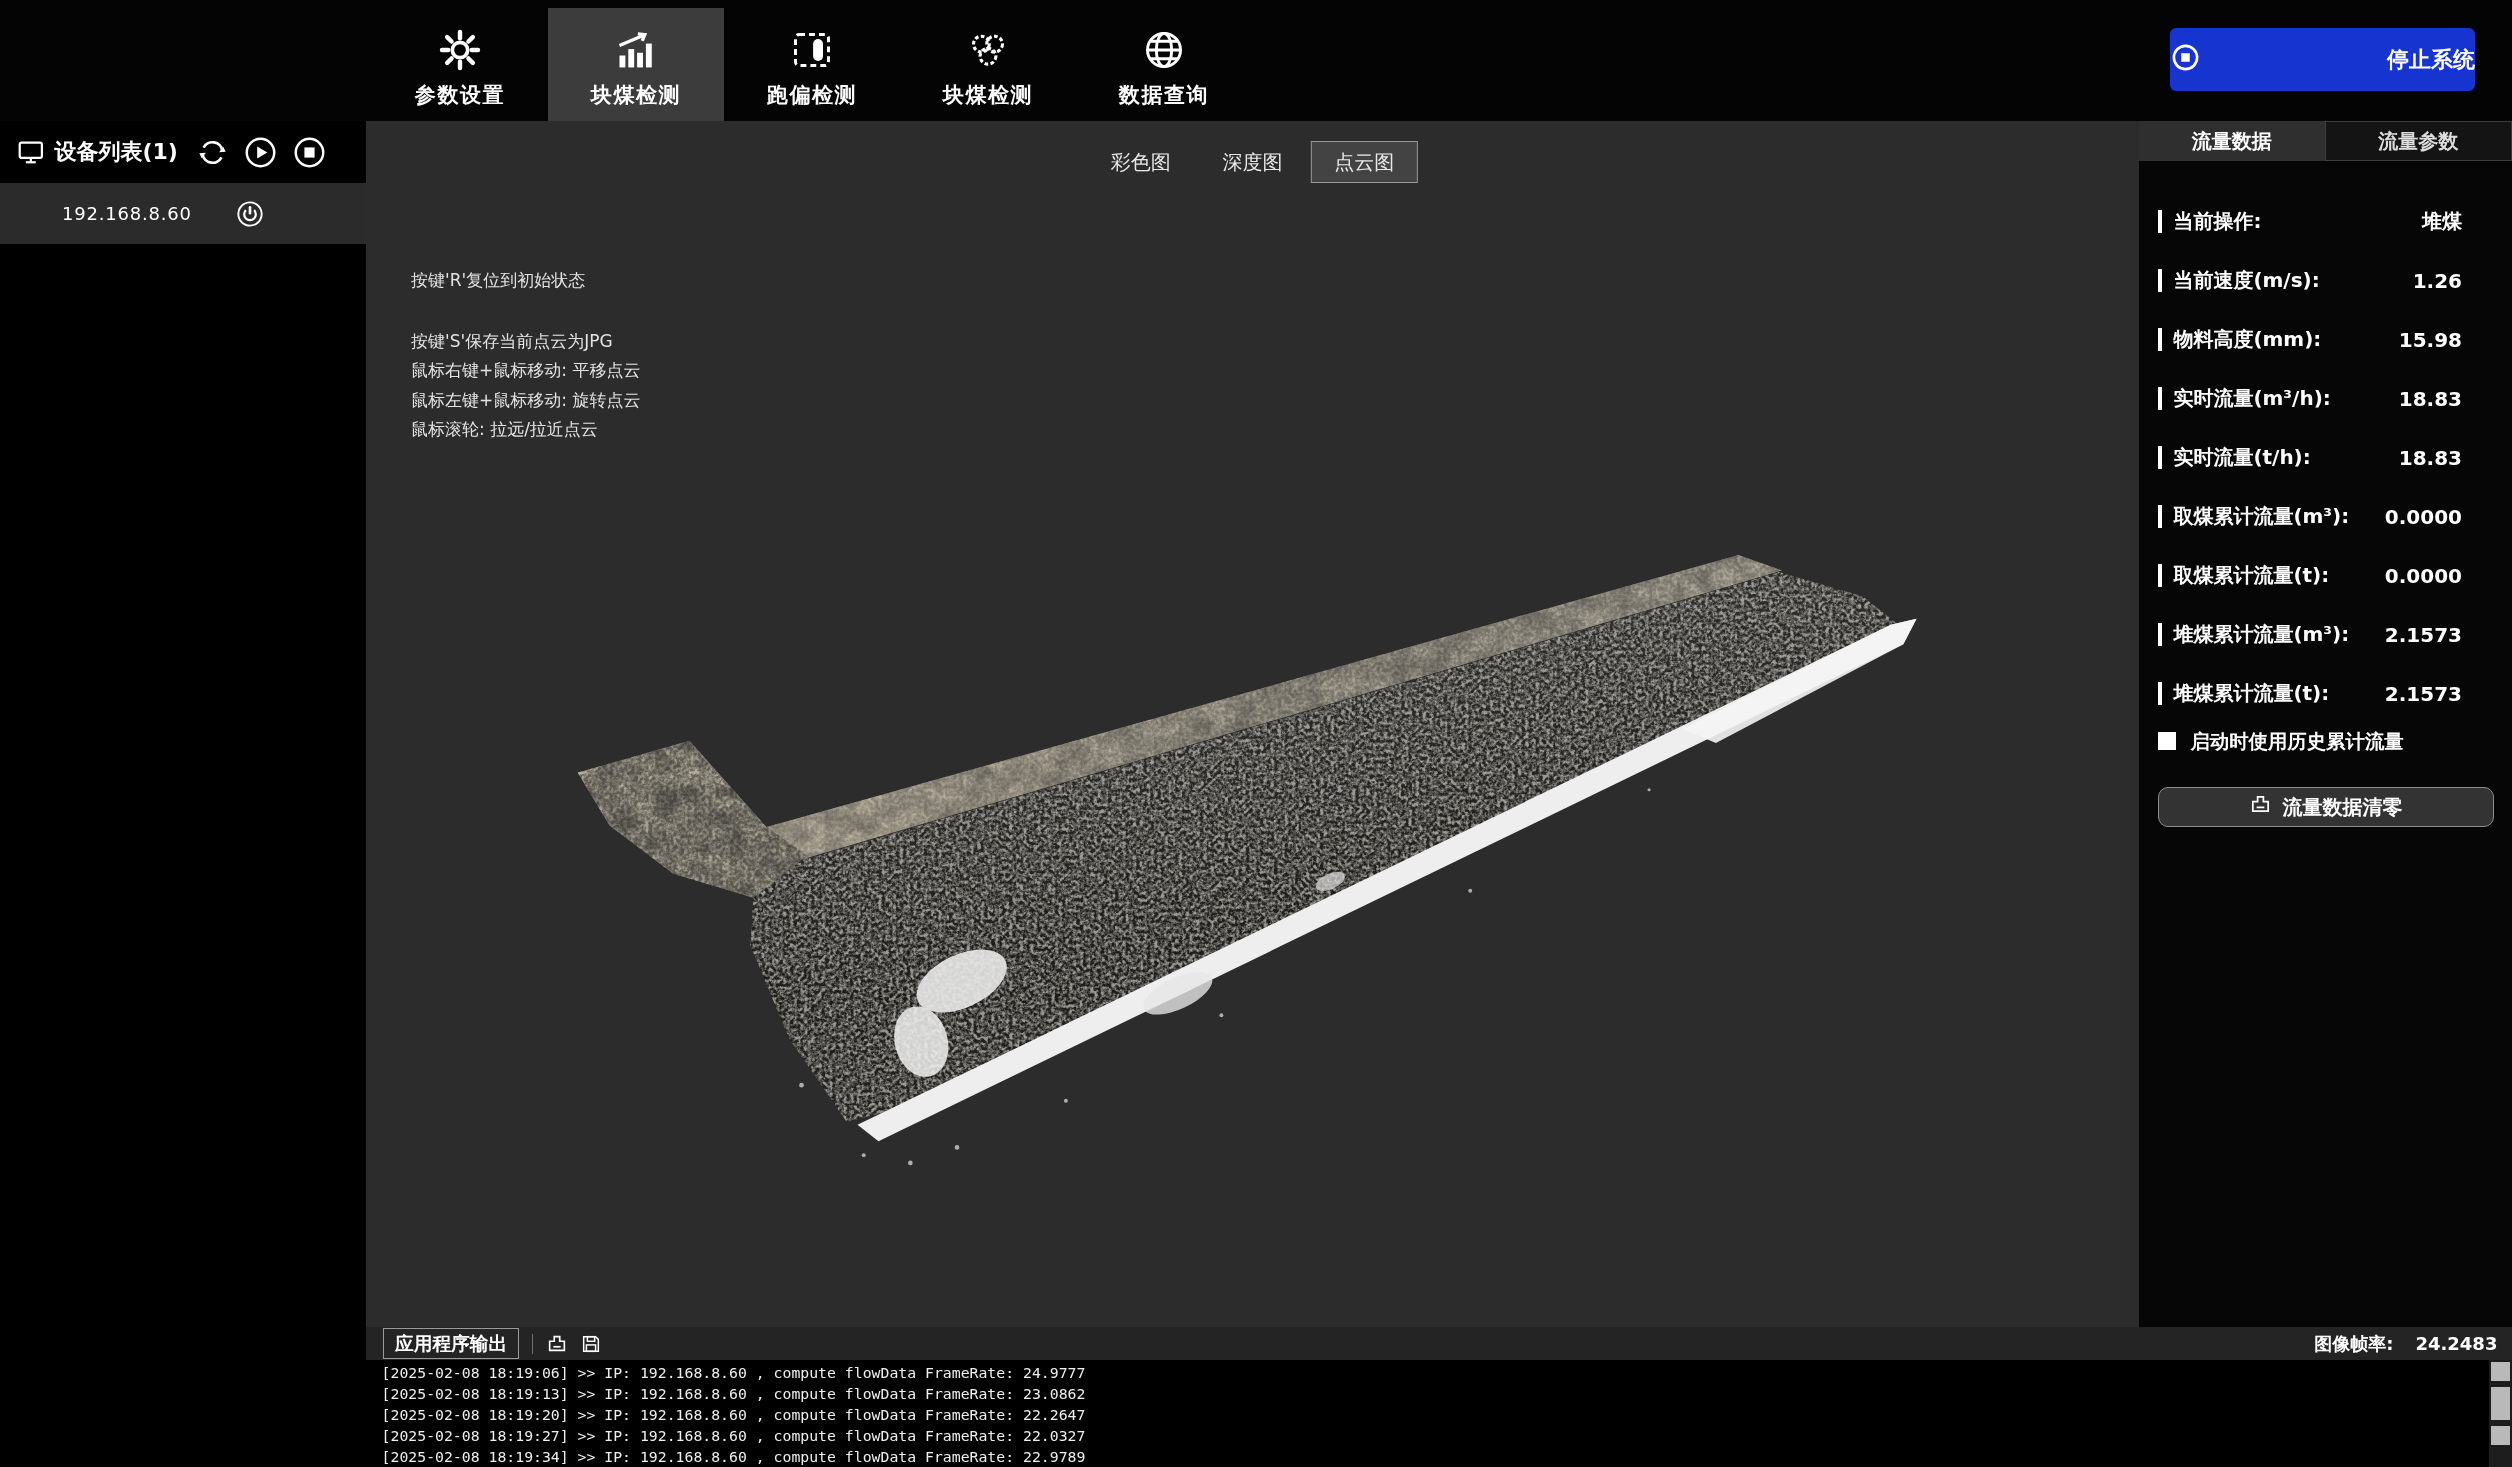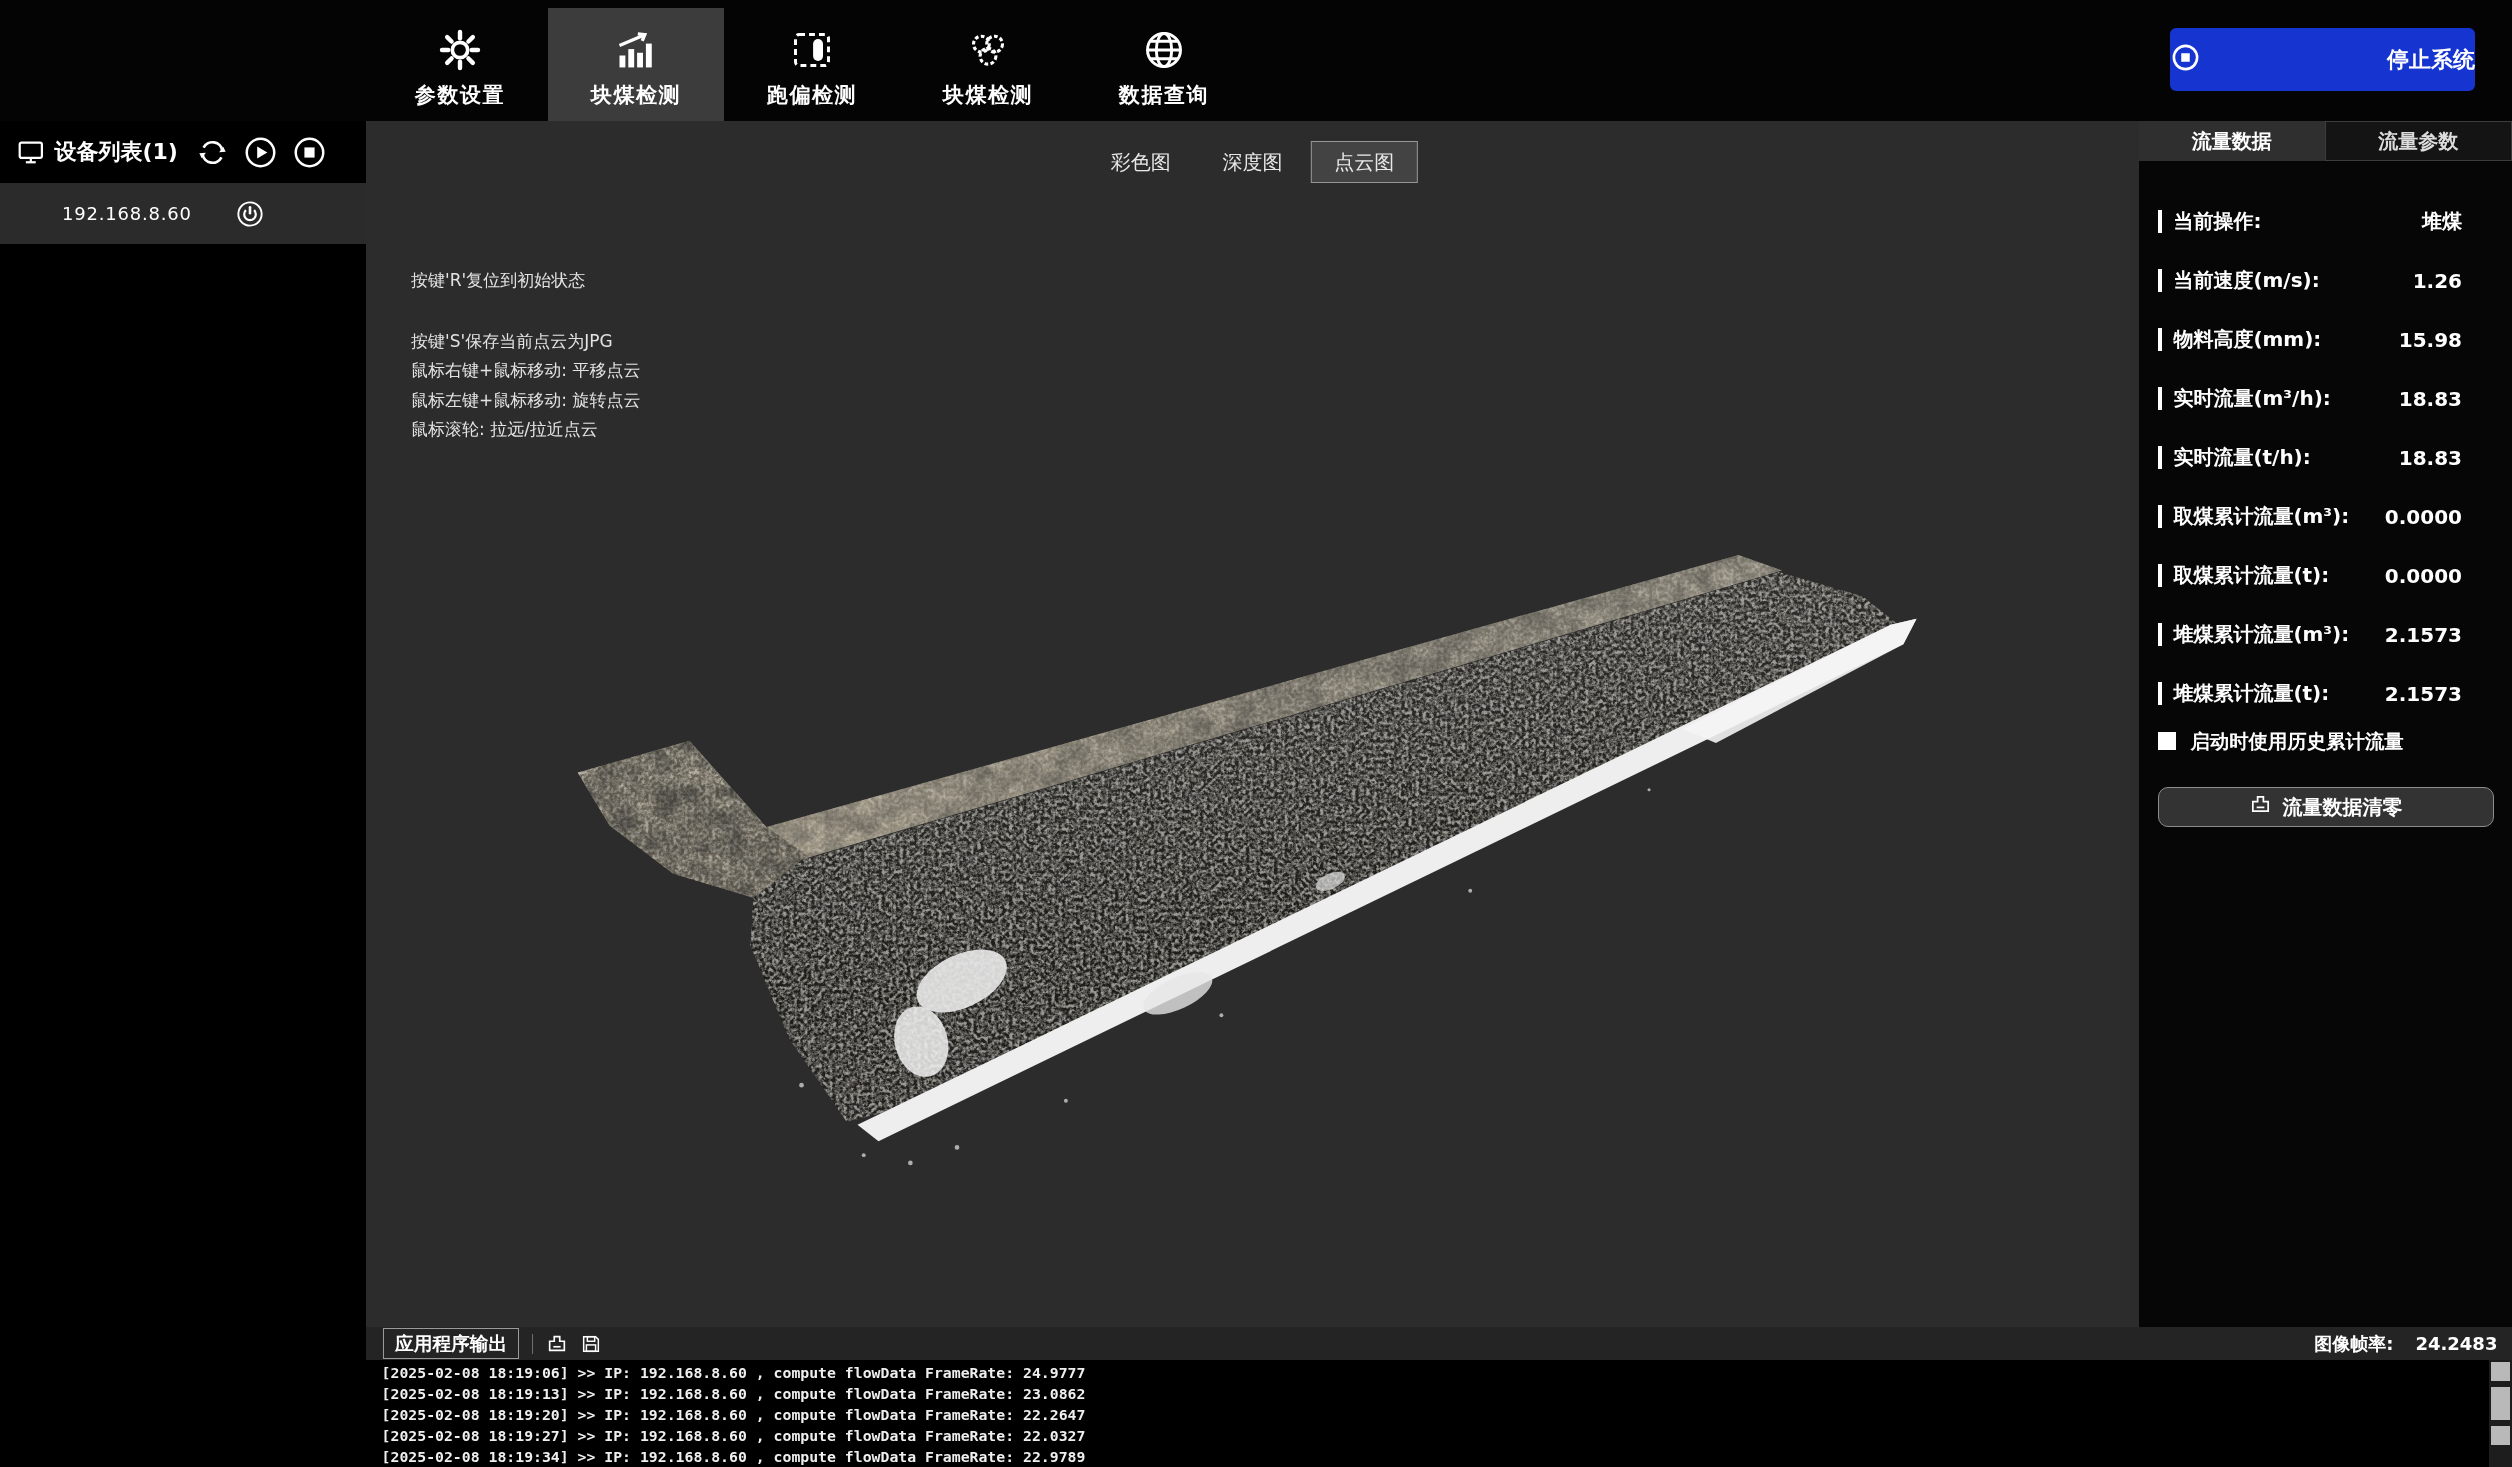--- a/index.html
+++ b/index.html
@@ -66,21 +66,21 @@
   .logbar { position:absolute; left:366px; top:1327px; width:2147px; height:33px; background:#242424;
             display:flex; align-items:center; padding:0 15.6px 0 17px; gap:12.4px; }
   .log-title { border:0.8px solid #9a9a9a; padding:1.6px 11px; font-size:18.7px; font-weight:bold;
                white-space:nowrap; cursor:pointer; }
   .log-sep { width:1.6px; height:20px; background:#6e6e6e; }
   .log-ico { cursor:pointer; } .log-ico svg { width:22px; height:22px; display:block; }
   .framerate { margin-left:auto; font-size:18px; font-weight:bold; white-space:nowrap; display:flex; align-items:center; }
   .fr-val { margin-left:22px; }
   .logarea { position:absolute; left:366px; top:1360px; width:2147px; height:108px; background:#000;
              font-family:"DejaVu Sans Mono", monospace; font-size:14.8px; line-height:21px;
-             padding:2.3px 0 0 15.6px; color:#efefef; overflow:hidden;font-weight:bold; }
+             padding:2.3px 0 0 15.6px; color:#efefef; overflow:hidden; }
   .log-line { white-space:nowrap; }
   .log-scroll { position:absolute; right:0; top:1360px; width:23px; height:108px; background:#1d1d1d; z-index:5; }
   .ls-btn { width:18.7px; height:18.7px; background:#b9b9b9; margin:2.3px auto 0; }
   .ls-thumb { width:18.7px; height:33px; background:#b9b9b9; margin:6.2px auto; }
 </style>
 </head>
 <body>
 
 <div id="app">
 

